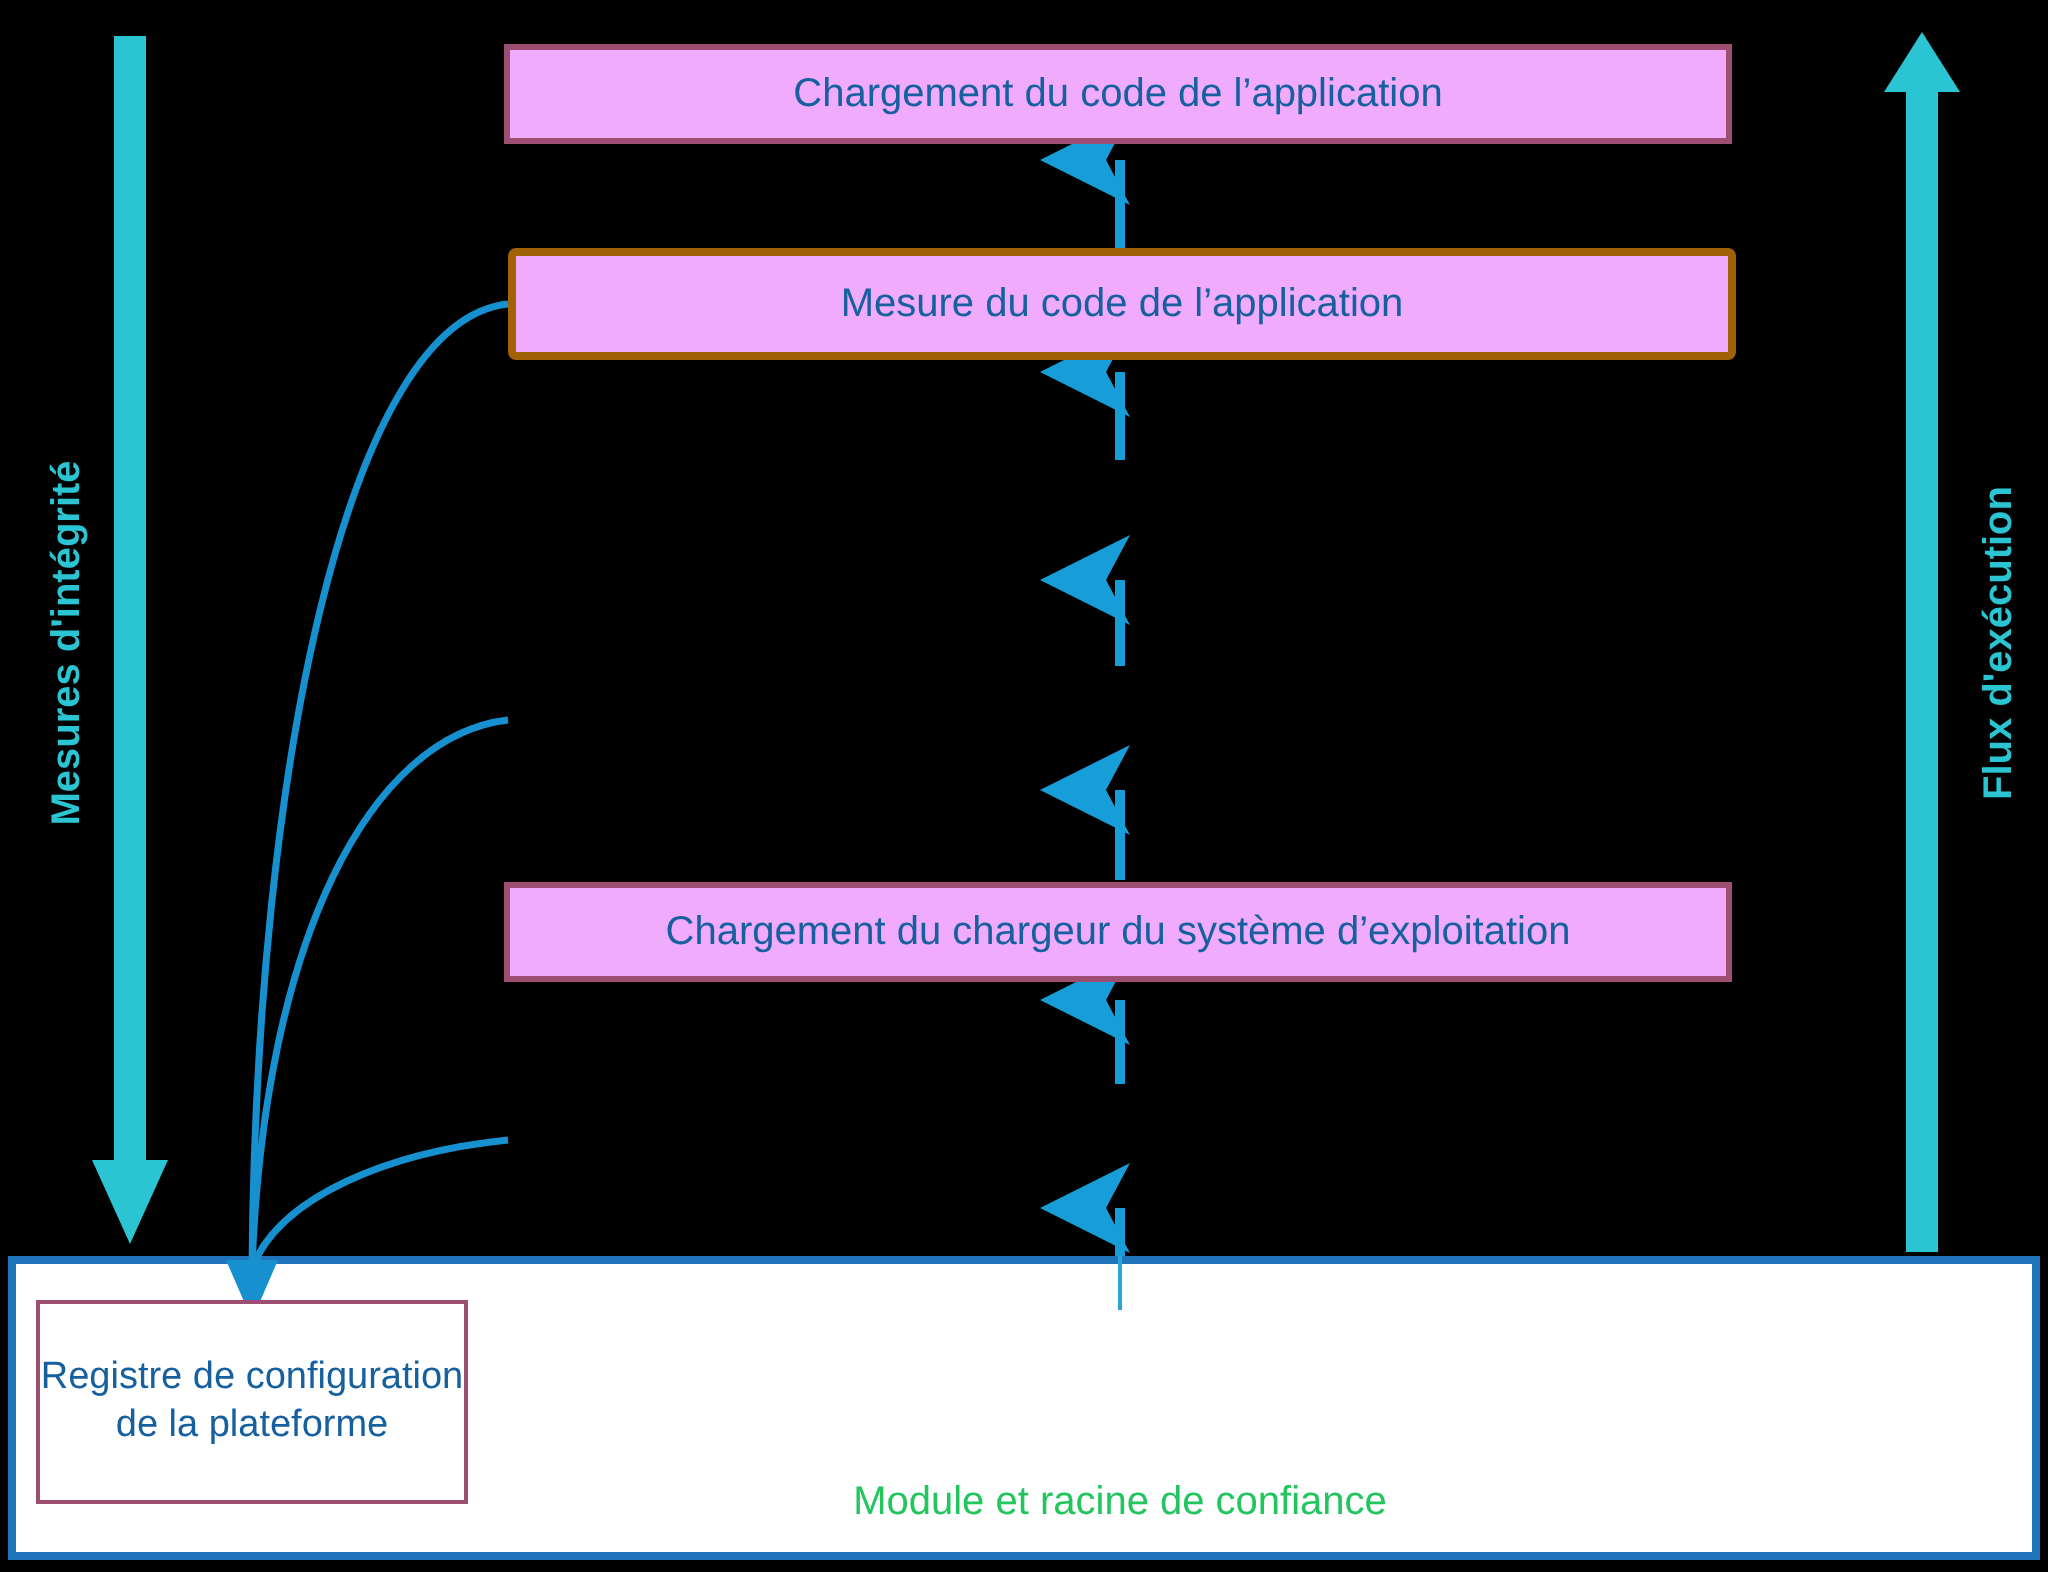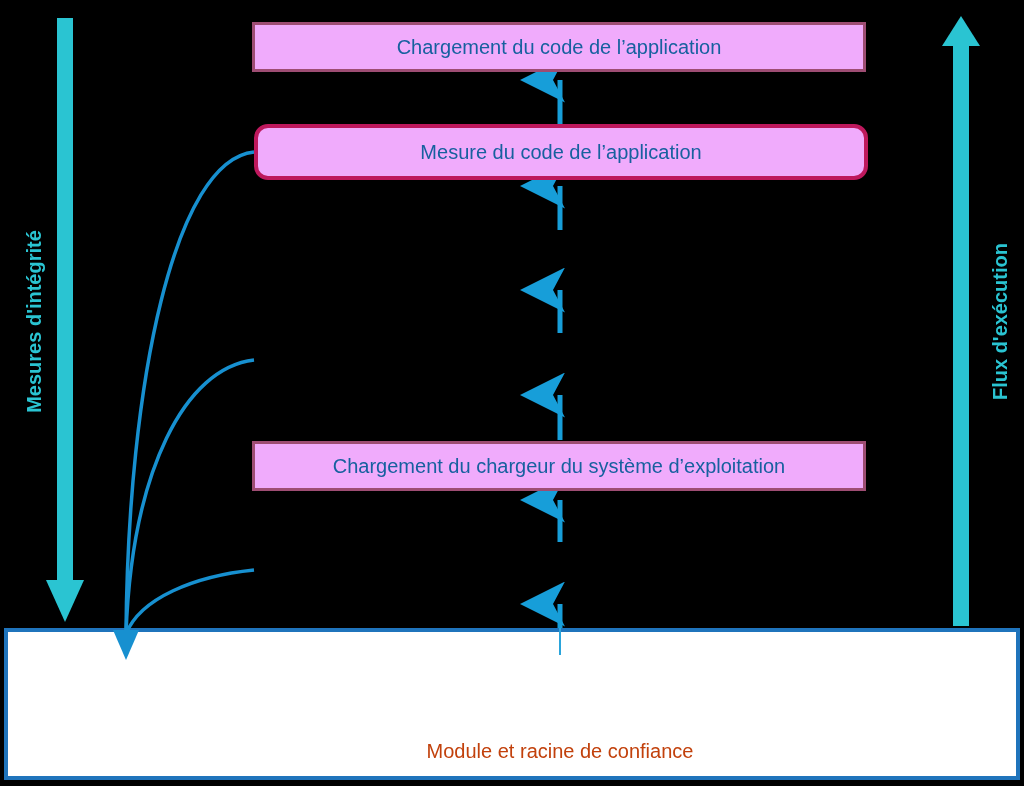--- a/index.html
+++ b/index.html
@@ -23,22 +23,22 @@
     font-size:20px;
     line-height:1.15;
     box-sizing:border-box;
     z-index:4;
   }
   .box.load{              
     border:3px solid #9e4d73;
     border-radius:0;
   }
   .box.measure{           
-    border:4px solid #be185d;
-    border-radius:14px;
+    border:4px solid #a16207;
+    border-radius:4px;
   }
   .box.inner{             
     border:2px solid #9e4d73;
     border-radius:0;
     background:#ffffff;
   }
   .box.inner.multiline{font-size:19px;line-height:1.25;}
 
   
   #trust-panel{
@@ -46,21 +46,21 @@
     left:4px;top:628px;width:1016px;height:152px;
     background:#ffffff;
     border:4px solid #1f74bc;
     box-sizing:border-box;
     z-index:2;
   }
   #trust-panel-label{
     position:absolute;
     left:252px;top:740px;width:616px;
     text-align:center;
-    color:#c2410c;font-size:20px;
+    color:#22c55e;font-size:20px;
     z-index:5;
   }
 
   
   .side-label{
     position:absolute;
     color:#2ac4d2;
     font-size:20px;
     font-weight:bold;
     white-space:nowrap;
@@ -135,20 +135,23 @@
     <span>Mesure du code de l’application</span>
   </div>
 
 
 
   <div class="box load" style="left:252px;top:441px;width:614px;height:50px;">
     <span>Chargement du chargeur du système d’exploitation</span>
   </div>
 
 
+  <div class="box inner multiline" style="left:18px;top:650px;width:216px;height:102px;">
+    <span>Registre de configuration de la plateforme</span>
+  </div>
 
 
   <div id="trust-panel-label">Module et racine de confiance</div>
 
   <div id="integrity-label" class="side-label">Mesures d'intégrité</div>
   <div id="exec-label" class="side-label">Flux d'exécution</div>
 
 </div>
 
 </body></html>

